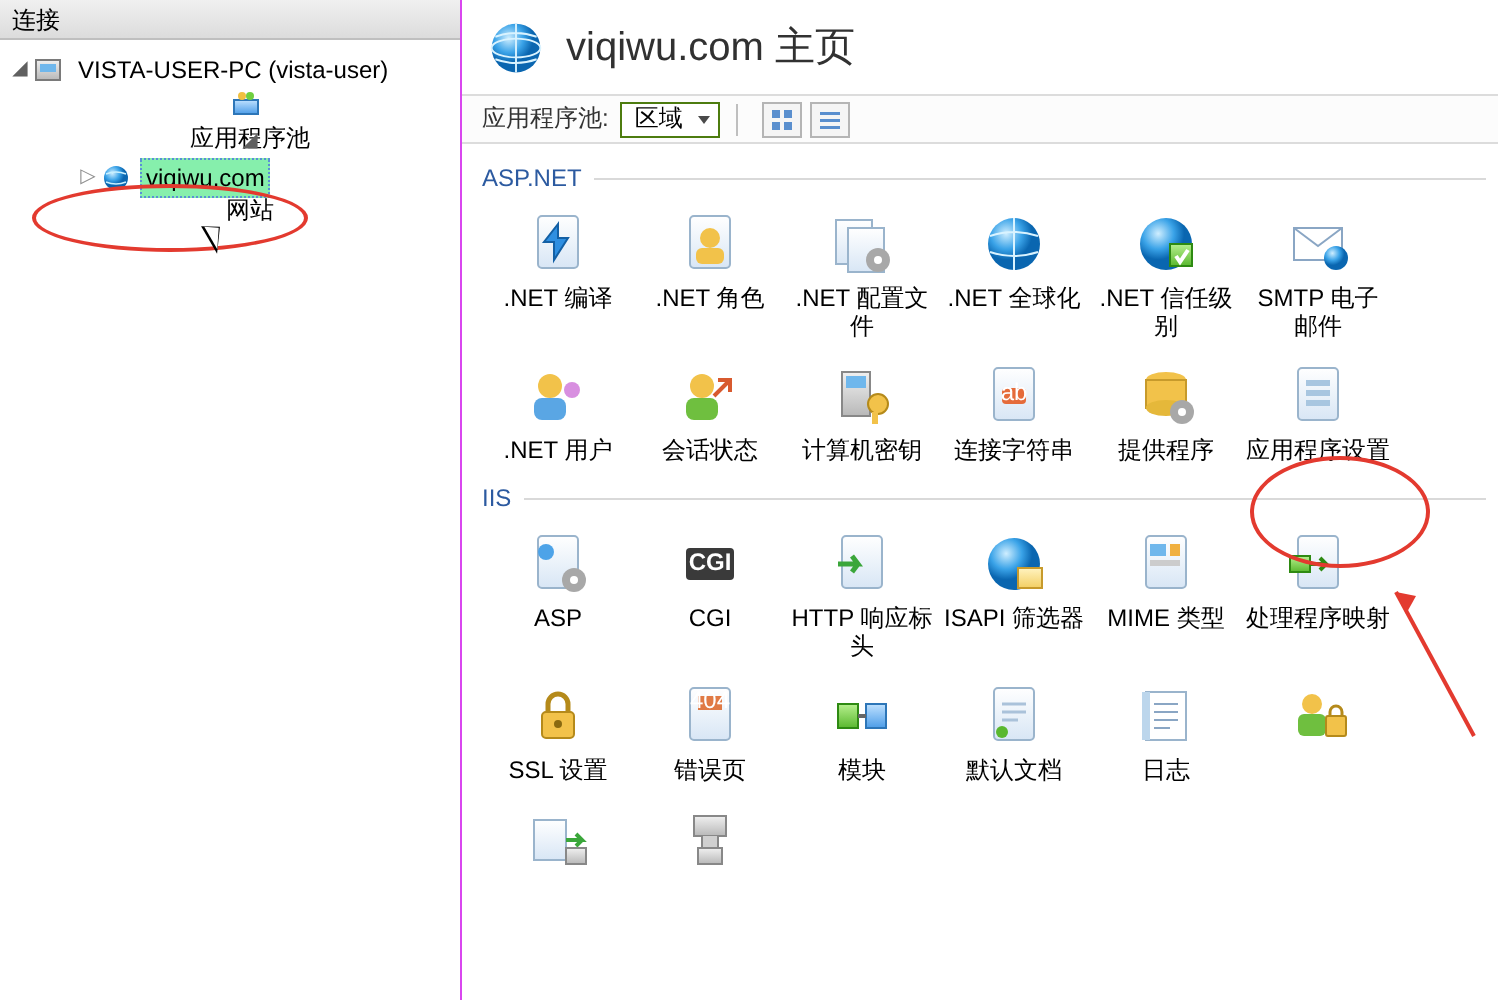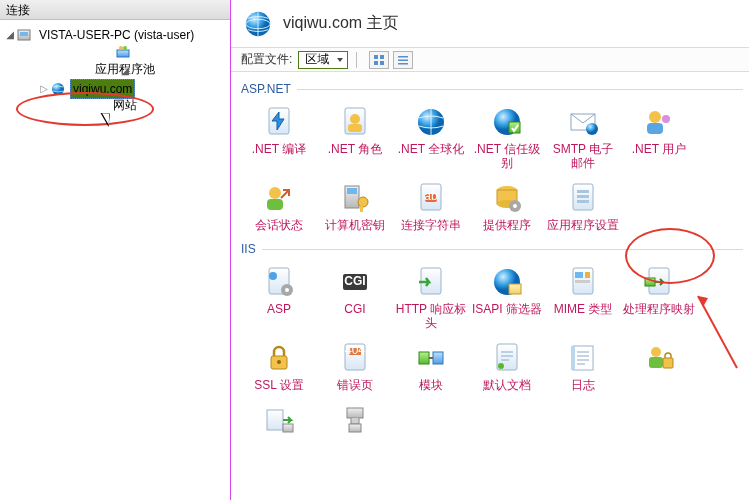--- a/index.html
+++ b/index.html
@@ -22,21 +22,21 @@
     border-bottom: 1px solid #bfbfbf;
   }
   .tree {
     flex: 1;
     padding: 6px 0 0 4px;
     position: relative;
   }
   .node { display:flex; align-items:center; height:18px; line-height:18px; white-space:nowrap;}
   .node .caret { width: 12px; text-align:center; color:#606060; font-size:10px; cursor: pointer; }
   .node .ico { width:16px; height:16px; display:inline-flex; align-items:center; justify-content:center; margin-right:4px;}
-  .node.selected span.lbl { background:#4d7c0f; border:1px dotted #5a8fd6; padding:0 2px;}
+  .node.selected span.lbl { background:#86efac; border:1px dotted #5a8fd6; padding:0 2px;}
   .node span.lbl { padding:0 3px; cursor: pointer; }
   .indent1 { padding-left: 16px; flex-direction: column; }
   .indent2 { padding-left: 34px; }
 
   
   .ellipse1 {
     position: absolute;
     left: 16px; top: 72px;
     width: 138px; height: 34px;
     border: 2px solid #e33a2f;
@@ -57,21 +57,21 @@
   .cursor::after{
     content:""; position:absolute; left:1px; top:1px; width:0; height:0;
     border-left:6px solid #fff; border-top:4px solid transparent; border-bottom:9px solid transparent;
     transform: rotate(-30deg);
   }
 
   
   .right { flex:1; display:flex; flex-direction:column; }
   .hdr { height:48px; display:flex; align-items:center; padding-left:12px; border-bottom:1px solid #dcdcdc;}
   .hdr .globe { width:30px; height:30px; margin-right:10px;}
-  .hdr h1 { font-size:16px; font-weight:normal; color:#313131;text-align:center;}
+  .hdr h1 { font-size:20px; font-weight:normal; color:#313131;text-align:center;}
   .toolbar {
     height:24px; display:flex; align-items:center; padding:0 10px;
     border-bottom:1px solid #dcdcdc; background:#fcfcfc;
   }
   .toolbar .lbl { color:#333; }
   .toolbar .dd {
     margin-left:6px; height:18px; border:1px solid #4d7c0f; background:#fff;
     display:inline-flex; align-items:center; padding:0 14px 0 6px; position:relative; min-width:50px;
     cursor: pointer;
   }
@@ -86,21 +86,21 @@
   .content { flex:1; padding:4px 6px 10px 10px; overflow:auto; position:relative;}
   .group { margin-top:4px;}
   .group-title { color:#2c5aa0; font-size:12px; height:18px; display:flex; align-items:center;}
   .group-title .line{ flex:1; height:1px; background:#d9d9d9; margin-left:6px;}
   .icons { display:flex; flex-wrap:wrap; }
   .item {
     width:72px; display:flex; flex-direction:column; align-items:center;
     margin:6px 2px 4px 2px; cursor:pointer;
   }
   .item .icon { width:36px; height:36px; display:flex; align-items:flex-end; justify-content:center;}
-  .item .cap { text-align:center; line-height:14px; color:#be185d; margin-top:2px; word-break:break-all; max-width:72px;}
+  .item .cap { text-align:center; line-height:14px; color:#000000; margin-top:2px; word-break:break-all; max-width:72px;}
 
   
   .ellipse2 {
     position:absolute; left:625px; top:228px; width:90px; height:56px;
     border:2px solid #e33a2f; border-radius:50%; pointer-events:none;
   }
   .redarrow{
     position:absolute; left:692px; top:290px; width:50px; height:80px; pointer-events:none;
   }
   .redarrow svg{width:100%;height:100%;}
@@ -196,21 +196,21 @@
       <span class="globe">
         <svg viewBox="0 0 32 32">
             <circle cx="16" cy="16" r="13" fill="url(#gl)"></circle>
             <ellipse cx="16" cy="16" rx="13" ry="5" fill="none" stroke="#d9f3ff" stroke-width="1"></ellipse>
             <path d="M16 3v26M5 10q11 -4 22 0M5 22q11 4 22 0" stroke="#d9f3ff" stroke-width="1" fill="none"></path>
           </svg>
       </span>
       <h1>viqiwu.com 主页</h1>
     </div>
     <div class="toolbar">
-      <span class="lbl">配置文件:</span>
+      <span class="lbl">应用程序池:</span>
       <span class="dd">
           <span>区域</span>
         </span>
       <span class="sep"></span>
       <span class="ibt">
           <svg viewBox="0 0 12 12">
             <rect x="1" y="1" width="4" height="4" fill="#5a8fce"></rect>
             <rect x="7" y="1" width="4" height="4" fill="#5a8fce"></rect>
             <rect x="1" y="7" width="4" height="4" fill="#5a8fce"></rect>
             <rect x="7" y="7" width="4" height="4" fill="#5a8fce"></rect>
@@ -242,20 +242,31 @@
             </div>
             <div class="item">
               <div class="icon">
                 <svg viewBox="0 0 36 36">
                   <rect x="8" y="4" width="20" height="26" rx="2" fill="url(#pg)" stroke="#9ab4cc"></rect>
                   <circle cx="18" cy="15" r="5" fill="#f2c24a"></circle>
                   <rect x="11" y="20" width="14" height="8" rx="3" fill="#f2c24a"></rect>
                 </svg>
               </div>
               <div class="cap">.NET 角色</div>
+            </div>
+            <div class="item">
+              <div class="icon">
+                <svg viewBox="0 0 36 36">
+                  <rect x="5" y="6" width="18" height="22" fill="url(#pg)" stroke="#9ab4cc"></rect>
+                  <rect x="11" y="10" width="18" height="22" fill="url(#pg)" stroke="#9ab4cc"></rect>
+                  <circle cx="26" cy="26" r="6" fill="#a8a8a8"></circle>
+                  <circle cx="26" cy="26" r="2" fill="#fff"></circle>
+                </svg>
+              </div>
+              <div class="cap">.NET 配置文件</div>
             </div>
             <div class="item">
               <div class="icon">
                 <svg viewBox="0 0 36 36">
                   <circle cx="18" cy="18" r="13" fill="url(#gl)"></circle>
                   <path d="M6 14q12 -4 24 0M6 22q12 4 24 0M18 5v26" stroke="#d9f3ff" fill="none"></path>
                 </svg>
               </div>
               <div class="cap">.NET 全球化</div>
             </div>

